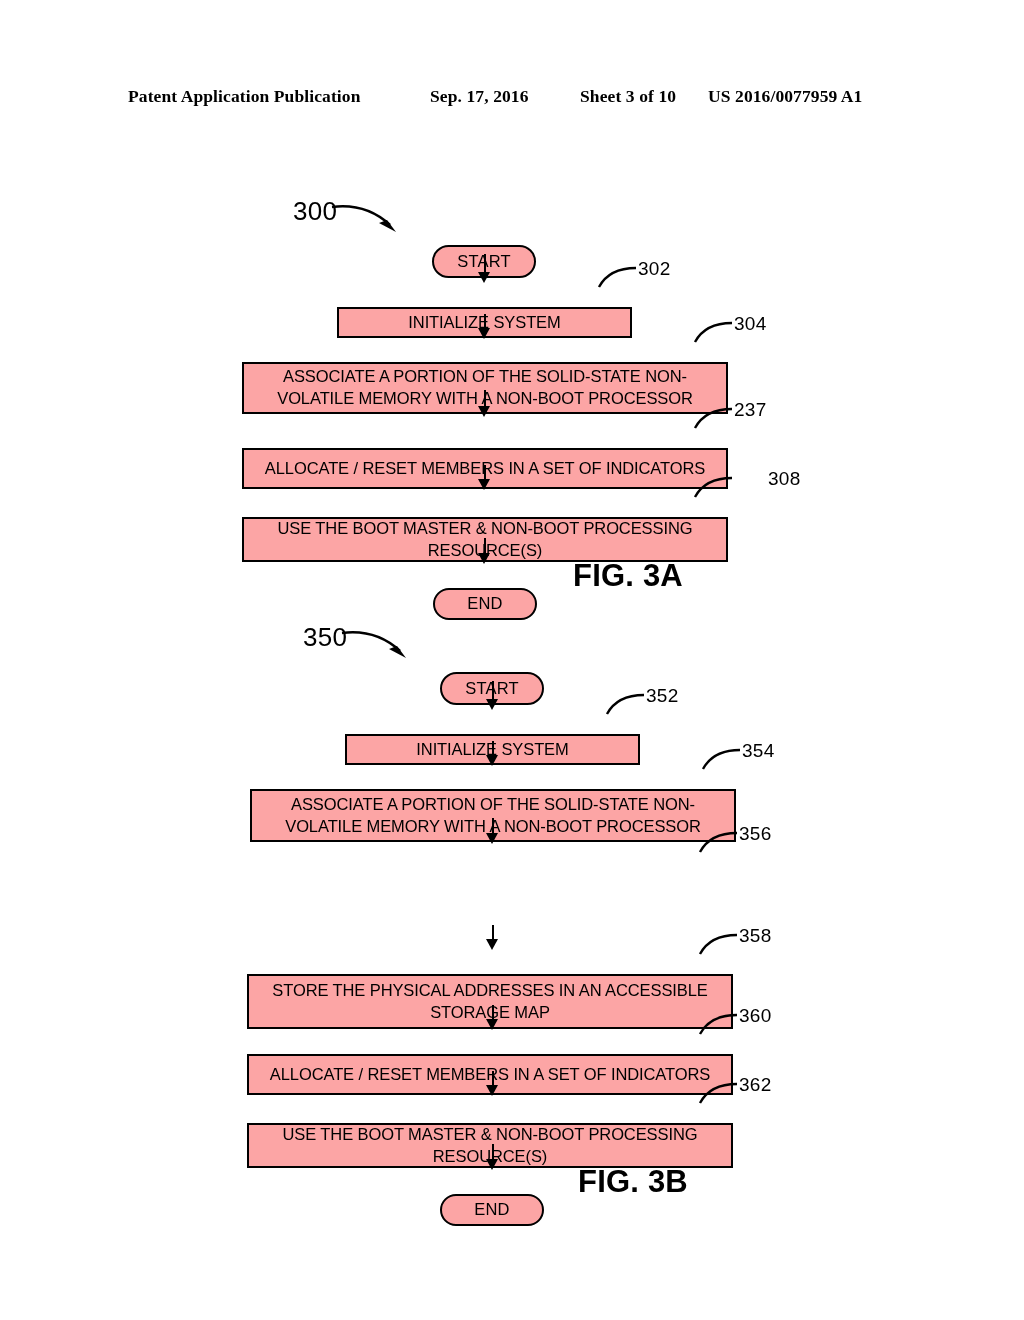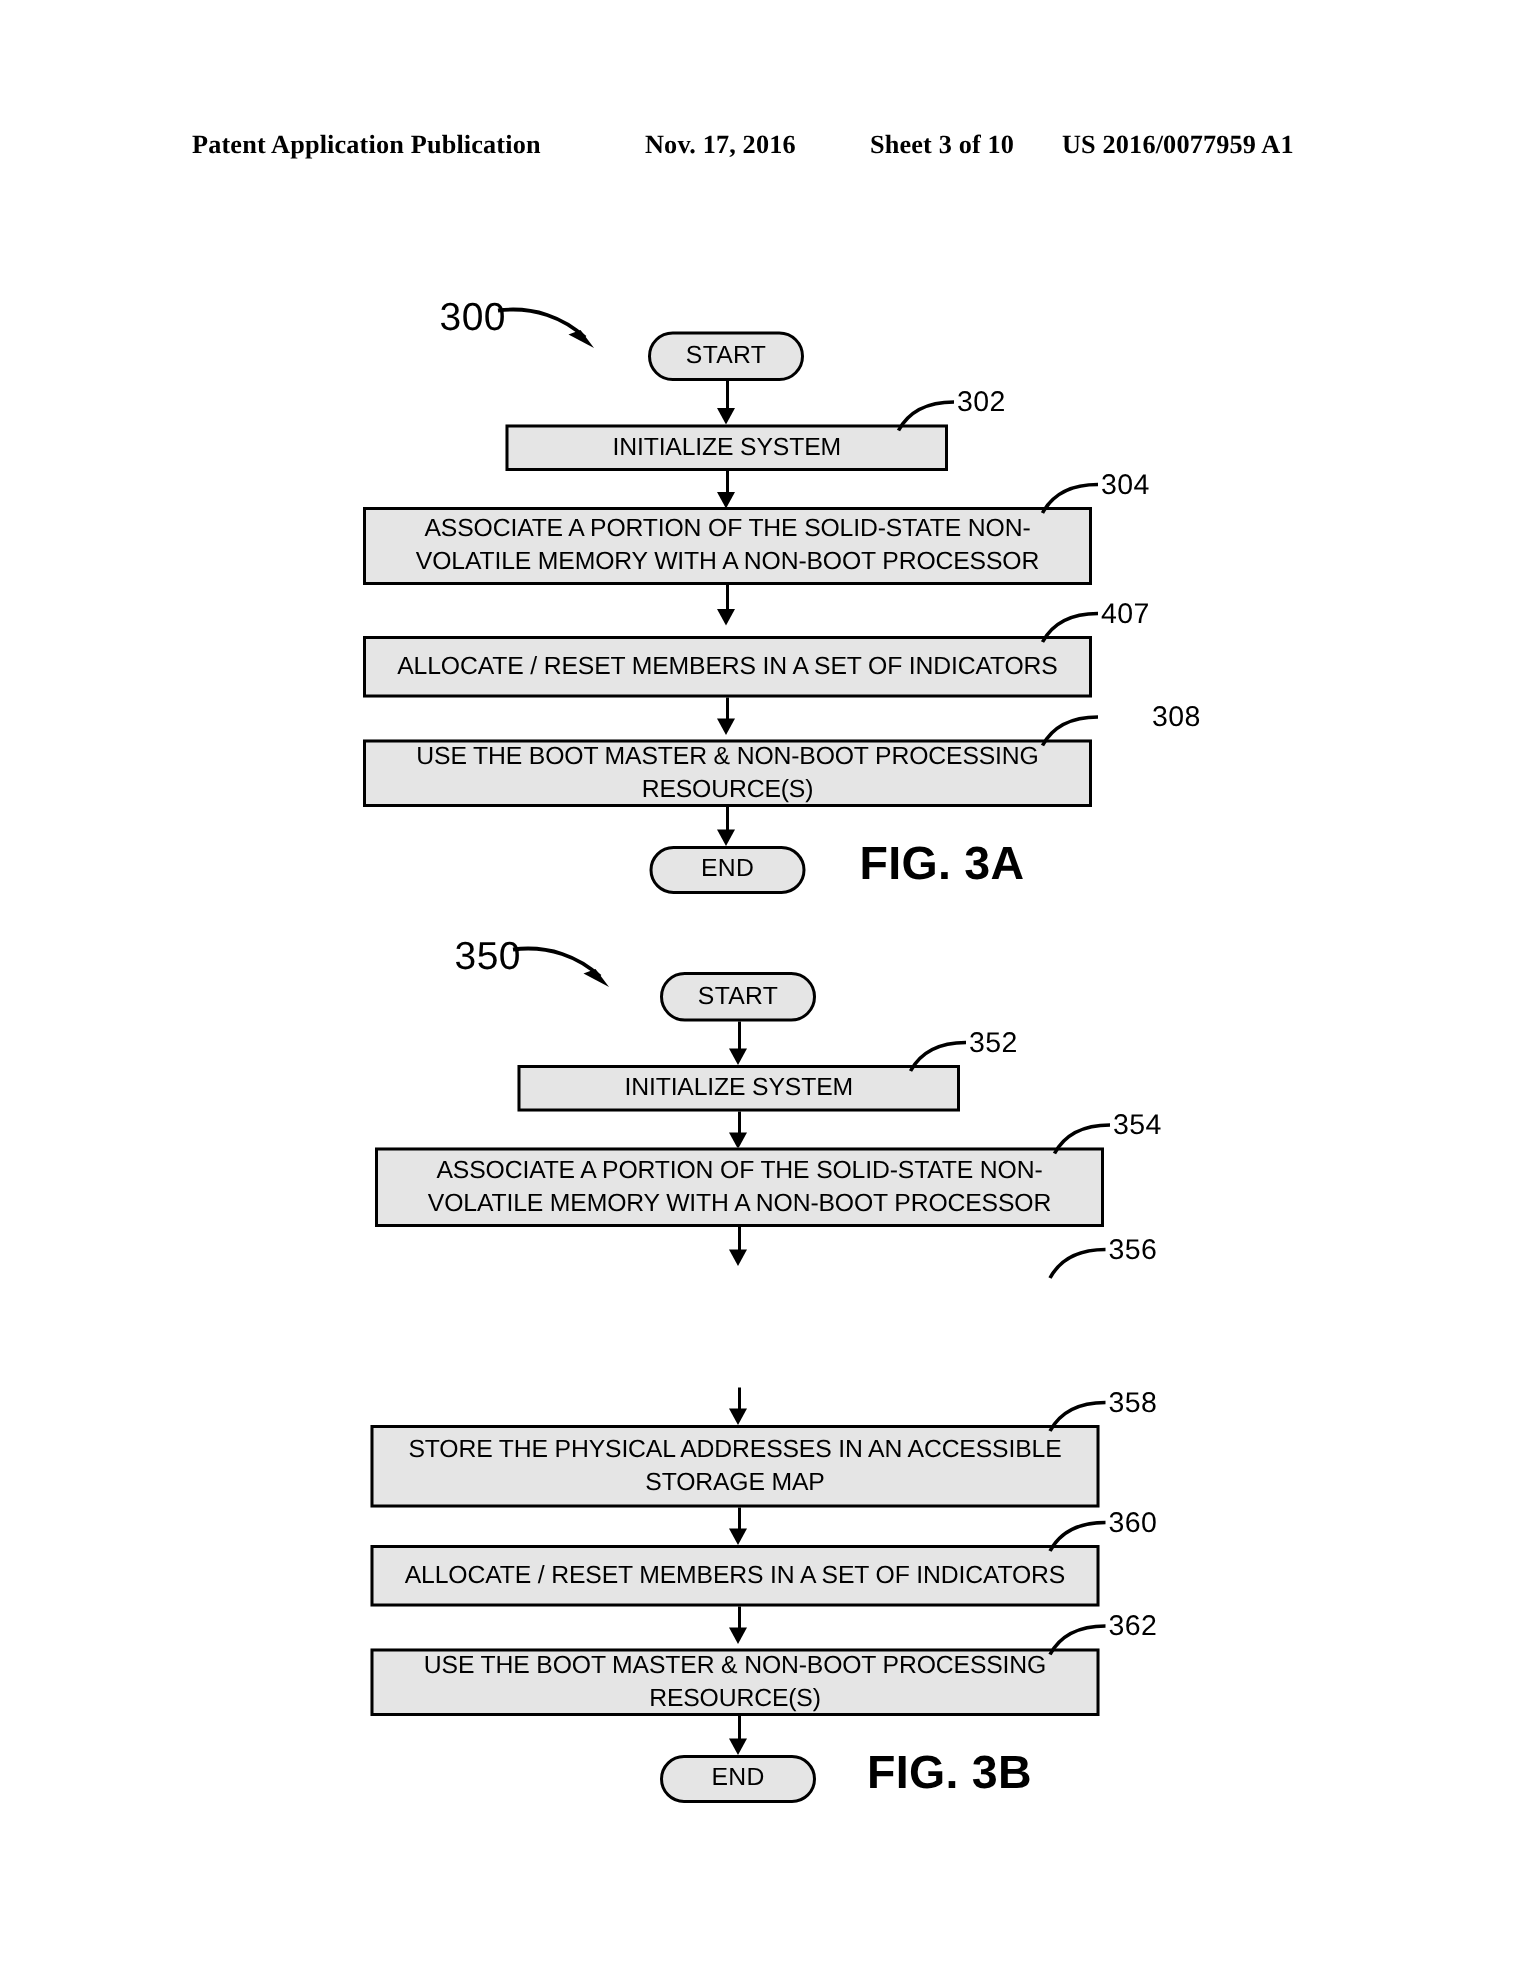--- a/index.html
+++ b/index.html
@@ -34,29 +34,30 @@
   .hdr-sheet { position: absolute; left: 580px;  top: 0; }
   .hdr-pat   { position: absolute; left: 708px;  top: 0; }
 
   
   .fig { position: absolute; }
 
   .node {
     position: absolute;
     box-sizing: border-box;
     border: 2.5px solid #000;
-    background: #e5e5e5;
+    background: #fca5a5;
     display: flex;
     align-items: center;
     justify-content: center;
     text-align: center;
     font-size: 16.5px;
     line-height: 1.32;
     letter-spacing: -0.1px;
     padding: 0 8px;
+    margin-top: 24px;
   }
   .node.terminal {
     border-radius: 999px;
     border-width: 2.5px;
     font-size: 16.5px;
     letter-spacing: 0.2px;
   }
 
   
   .conn {
@@ -103,21 +104,21 @@
     font-size: 31px;
     letter-spacing: 0.2px;
     white-space: nowrap;
   }
 </style>
 </head>
 <body>
 
 <div class="page-header">
   <span class="hdr-pub">Patent Application Publication</span>
-  <span class="hdr-date">Nov. 17, 2016</span>
+  <span class="hdr-date">Sep. 17, 2016</span>
   <span class="hdr-sheet">Sheet 3 of 10</span>
   <span class="hdr-pat">US 2016/0077959 A1</span>
 </div>
 
 <div class="fig" style="left:0; top:0; width:1024px; height:610px;">
 
   <span class="flowid" style="left:293px; top:196px;">300</span>
   <svg class="flowid-arrow" style="left:330px; top:192px;" width="80" height="46" viewBox="0 0 80 46">
     <path d="M2,15 C26,12 46,20 60,33" fill="none" stroke="#000" stroke-width="2.6"></path>
     <polygon points="66,40 49,31 57,28" fill="#000"></polygon>
@@ -151,21 +152,21 @@
 
   <div class="conn" style="left:484px; top:390px; height:18px;"></div>
   <div class="arrowhead" style="left:477.5px; top:406px;"></div>
 
   <div class="node" style="left:242px; top:424px; width:486px; height:41px;">
     <span>ALLOCATE / RESET MEMBERS IN A SET OF INDICATORS</span>
   </div>
   <svg class="leader" style="left:692px; top:405px;" width="46" height="26" viewBox="0 0 46 26">
     <path d="M3,23 C10,10 22,4 40,4" fill="none" stroke="#000" stroke-width="2.4"></path>
   </svg>
-  <span class="refnum" style="left:734px; top:399px;">407</span>
+  <span class="refnum" style="left:734px; top:399px;">237</span>
 
   <div class="conn" style="left:484px; top:465px; height:16px;"></div>
   <div class="arrowhead" style="left:477.5px; top:479px;"></div>
 
   <div class="node" style="left:242px; top:493px; width:486px; height:45px;">
     <span>USE THE BOOT MASTER &amp; NON-BOOT PROCESSING RESOURCE(S)</span>
   </div>
   <svg class="leader" style="left:692px; top:474px;" width="46" height="26" viewBox="0 0 46 26">
     <path d="M3,23 C10,10 22,4 40,4" fill="none" stroke="#000" stroke-width="2.4"></path>
   </svg>

